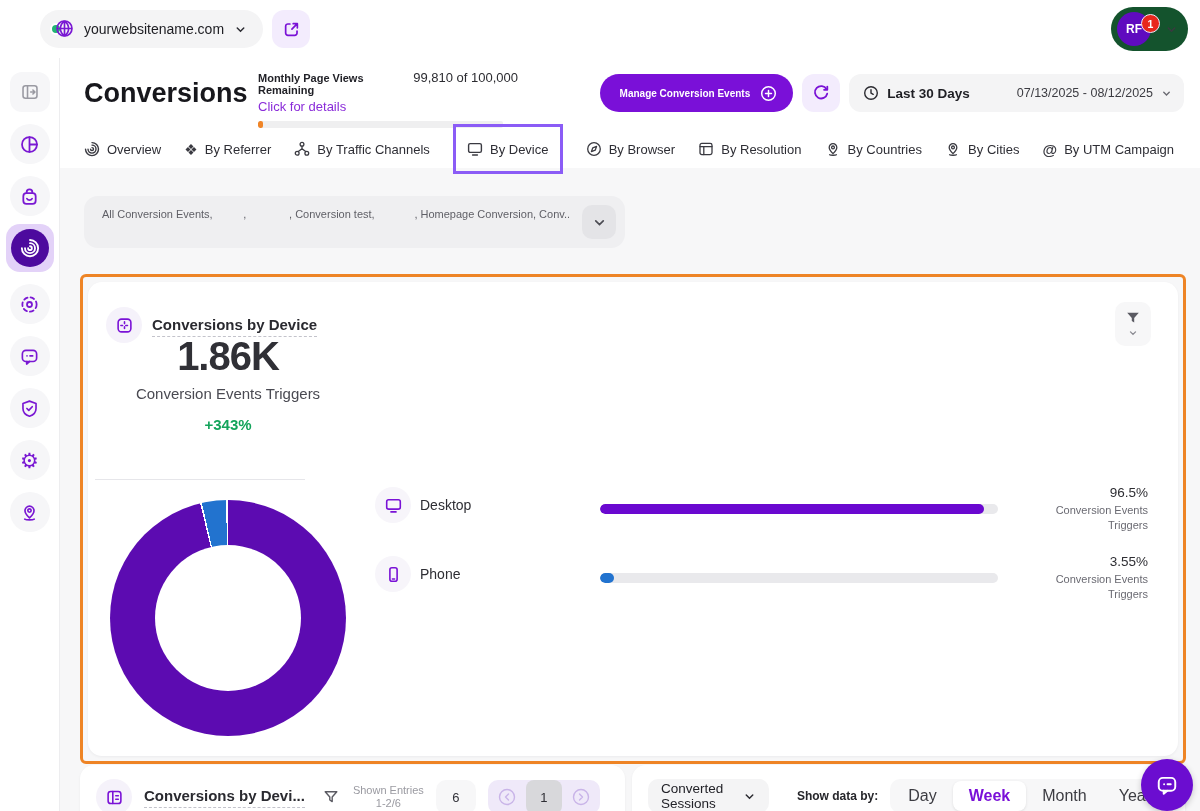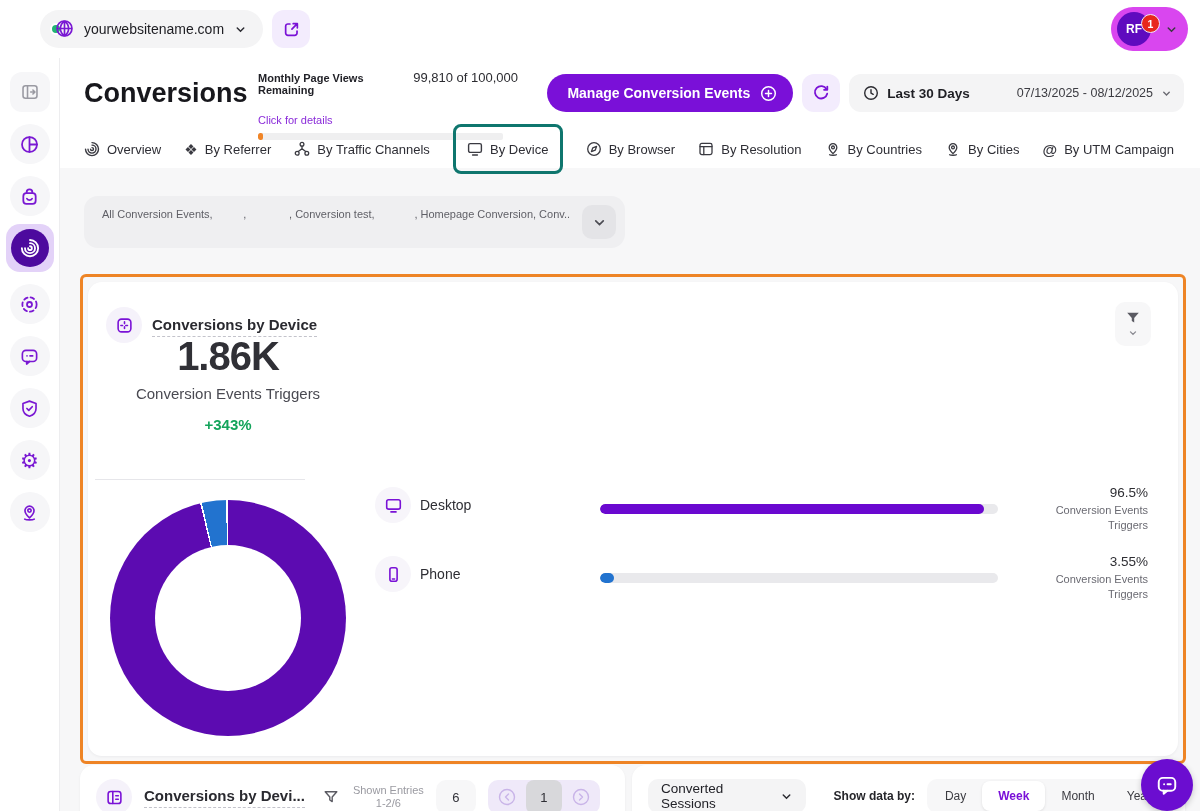--- a/index.html
+++ b/index.html
@@ -11,21 +11,21 @@
   .topbar { position:absolute; left:0; top:0; width:1200px; height:58px; background:#fff; z-index:5; }
   .site-pill { position:absolute; left:40px; top:10px; height:38px; background:#f4f4f5;
     border-radius:19px; display:flex; align-items:center; padding:0 16px 0 10px; gap:10px; cursor:pointer; }
   .globe-wrap { position:relative; width:24px; height:20px; }
   .globe-dot { position:absolute; left:0; top:4px; width:12px; height:12px; border-radius:50%;
     background:#21b573; border:2px solid #fff; }
   .globe { position:absolute; left:5px; top:0; color:#7a18d3; }
   .site-name { font-size:14px; font-weight:400; color:#1c1c21; }
   .ext-btn { position:absolute; left:272px; top:10px; width:38px; height:38px; border-radius:12px;
     background:#f3ecfd; display:flex; align-items:center; justify-content:center; color:#7a12d6; cursor:pointer; }
-  .acct { position:absolute; right:12px; top:7px; height:44px; background:#d946ef; border-radius:22px;
+  .acct { position:absolute; right:12px; top:7px; height:44px; background:#14532d; border-radius:22px;
     display:flex; align-items:center; padding:0 10px 0 6px; gap:6px; cursor:pointer; }
   .avatar { position:relative; width:34px; height:34px; border-radius:50%; background:#5f0bbf;
     color:#fff; font-size:12px; font-weight:700; display:flex; align-items:center; justify-content:center; }
   .avatar-badge { position:absolute; right:-9px; top:2px; min-width:19px; height:19px; border-radius:50%;
     background:#e8271c; color:#fff; font-size:10.5px; font-weight:700;
     display:flex; align-items:center; justify-content:center; border:1.5px solid #efe9f8; }
   .acct-chev { color:#3a3a40; margin-left:8px; }
 
   
   .sidebar { position:absolute; left:0; top:58px; width:60px; height:753px; background:#fff;
@@ -41,41 +41,41 @@
 
   
   .main { position:absolute; left:60px; top:58px; width:1140px; height:753px; background:#f7f7f8; overflow:hidden; }
   .main-header { position:absolute; left:0; top:0; width:1140px; height:110px; background:#fff; }
   .page-title { position:absolute; left:24px; top:20px; font-size:27px; font-weight:800; color:#17171c; }
 
   .quota { position:absolute; left:198px; top:12px; width:260px; }
   .quota-row { display:flex; align-items:baseline; }
   .quota-label { font-size:11px; font-weight:700; color:#222228; }
   .quota-value { font-size:13px; color:#2c2c31; margin-left:10px; white-space:nowrap; }
-  .quota-link { font-size:11px; color:#8a2bd9; margin-top:18px; cursor:pointer; }
+  .quota-link { font-size:13px; color:#8a2bd9; margin-top:3px; cursor:pointer; }
   .quota-bar { margin-top:7px; width:245px; height:7px; background:#efeff0; border-radius:2px; overflow:hidden; }
   .quota-fill { height:100%; background:#f08527; border-radius:2px; }
 
   .head-controls { position:absolute; right:16px; top:16px; display:flex; gap:9px; align-items:center; }
   .manage-btn { height:38px; border-radius:19px; background:#7a10d8; color:#fff; border:none;
-    font-family:inherit; font-size:14px; font-weight:700; display:flex; align-items:center;
+    font-family:inherit; font-size:10px; font-weight:700; display:flex; align-items:center;
     padding:0 16px 0 20px; gap:10px; cursor:pointer; }
   .refresh-btn { width:38px; height:38px; border-radius:12px; background:#f3ecfd; color:#7a12d6;
     display:flex; align-items:center; justify-content:center; cursor:pointer; }
   .date-pill { height:38px; border-radius:12px; background:#f4f4f5; display:flex; align-items:center;
     padding:0 12px 0 14px; gap:8px; cursor:pointer; }
   .date-preset { font-size:13.5px; font-weight:700; color:#1f1f24; }
   .date-range { font-size:12.5px; color:#3c3c42;padding-left:39px; }
   .date-pill .mini-chev { color:#6a6a72; }
 
   .tabs { position:absolute; left:24px; right:26px; top:72px; height:38px;
     display:flex; align-items:center; justify-content:space-between; }
   .tab { display:flex; align-items:center; gap:7px; font-size:13px; color:#2e2e35; cursor:pointer; white-space:nowrap; }
   .tab .t-ic { color:#3a3a41; }
-  .tab.hl { border:3px solid #0f766e; border-radius:8px; padding:14px 11px; }
+  .tab.hl { border:3px solid #8b5cf6; border-radius:0; padding:14px 11px; }
   .at-glyph { font-size:15px; font-weight:700; line-height:1; }
 
   
   .banner { position:absolute; left:24px; top:138px; width:541px; height:52px; background:#efeff1;
     border-radius:14px; padding:9px 56px 0 18px; }
   .banner-title { font-size:13px; font-weight:700; color:#222228; }
   .banner-sub { font-size:11px; color:#5f5f66; margin-top:3px; white-space:pre; overflow:hidden; }
   .banner-btn { position:absolute; right:9px; top:9px; width:34px; height:34px; border-radius:10px;
     background:#e4e4e7; display:flex; align-items:center; justify-content:center; color:#4c4c53; cursor:pointer; }
 
@@ -131,21 +131,21 @@
     color:#c9b4e8; cursor:pointer; }
   .pager-page { width:36px; height:34px; border-radius:8px; background:#d8d8db; display:flex;
     align-items:center; justify-content:center; font-size:13px; color:#2e2e34; }
 
   .sess-pill { height:34px; border-radius:10px; background:#f4f4f5; display:flex; align-items:center;
     gap:12px; padding:0 13px; cursor:pointer; }
   .sess-label { font-size:13.5px; font-weight:400; color:#222228; }
   .showby { margin-left:28px; font-size:12px; font-weight:700; color:#26262b; white-space:nowrap; }
   .segment { margin-left:12px; height:34px; border-radius:10px; background:#f7f7f8; display:flex;
     align-items:center; padding:0 2px; }
-  .seg-opt { padding:0 16px; height:30px; display:flex; align-items:center; font-size:12px;
+  .seg-opt { padding:0 16px; height:30px; display:flex; align-items:center; font-size:16px;
     color:#3c3c42; cursor:pointer; border-radius:8px; white-space:nowrap; }
   .seg-opt.sel { background:#fff; color:#7a10d8; font-weight:700; box-shadow:0 1px 3px rgba(0,0,0,.1); }
 
   .chat-fab { position:absolute; left:1141px; top:759px; width:52px; height:52px; border-radius:50%;
     background:#6b0dd0; display:flex; align-items:center; justify-content:center; color:#fff;
     z-index:9; cursor:pointer; box-shadow:0 2px 6px rgba(0,0,0,.2); }
 
   .mini-chev svg { display:block; }
 </style>
 </head>

